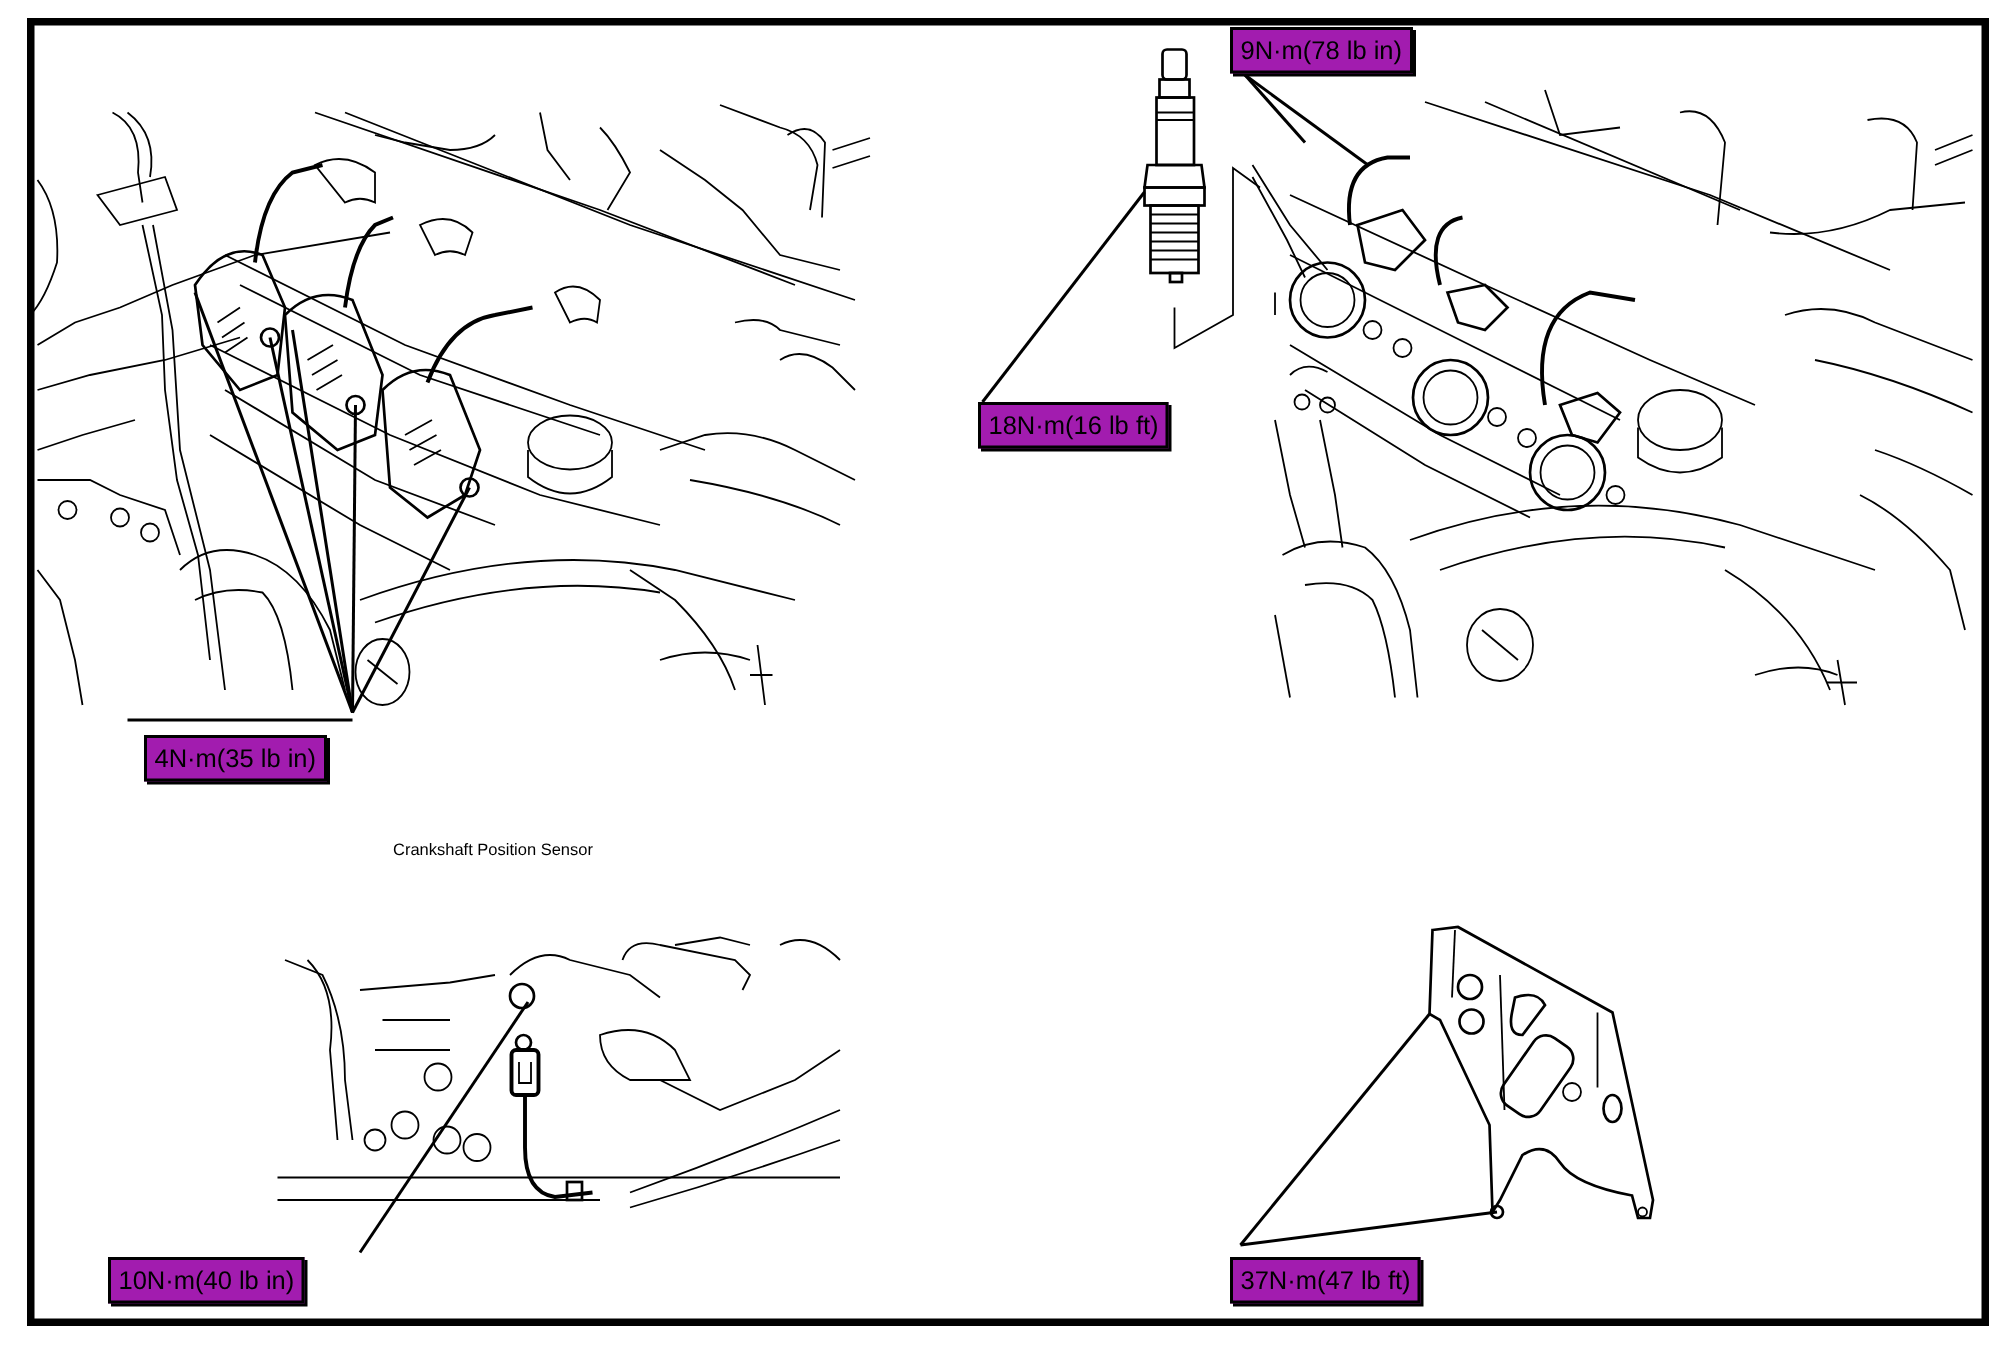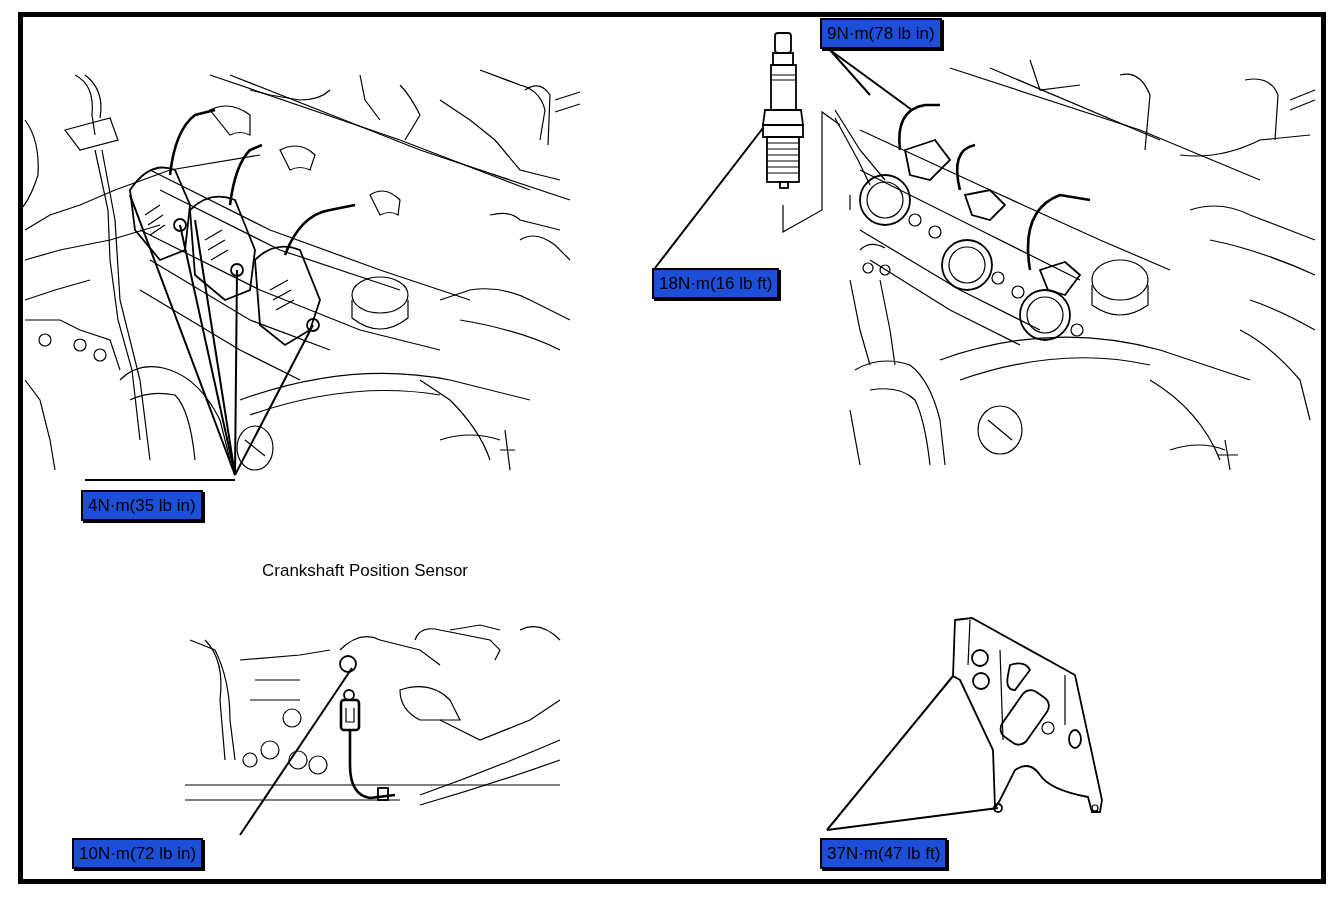--- a/index.html
+++ b/index.html
@@ -1,24 +1,24 @@
 <!DOCTYPE html>
 <html><head>
 <meta charset="utf-8">
 <style>
   html, body { margin: 0; padding: 0; background: #ffffff; }
   body { width: 1344px; height: 906px; position: relative; overflow: hidden;
          font-family: "Liberation Sans", sans-serif; color: #000; }
   .frame { position: absolute; left: 18px; top: 12px; width: 1298px; height: 862px;
            border: 5px solid #000; box-sizing: content-box; }
   .drawing { position: absolute; left: 0; top: 0; width: 1344px; height: 906px; }
-  .label { position: absolute; background: #1d4ed8; border: 2px solid #000;
+  .label { position: absolute; background: #a21caf; border: 2px solid #000;
            font-size: 17px; line-height: 20px; padding: 4px 5px 3px 5px; white-space: nowrap;
            box-shadow: 2px 2px 0 #000; }
-  .caption { position: absolute; font-size: 17px; white-space: nowrap; }
+  .caption { position: absolute; font-size: 11px; white-space: nowrap; }
   svg .thin { stroke: #000; stroke-width: 1.2; fill: none; }
   svg .med  { stroke: #000; stroke-width: 1.8; fill: none; }
   svg .bold { stroke: #000; stroke-width: 2.6; fill: none; }
   svg .lead { stroke: #000; stroke-width: 2; fill: none; }
 </style>
 </head>
 <body>
 
 <div class="frame"></div>
 
@@ -211,19 +211,19 @@
     <rect class="med" x="1010" y="690" width="30" height="55" rx="10" transform="rotate(35 1025 717)"></rect>
     <circle class="thin" cx="1048" cy="728" r="6"></circle>
     <ellipse class="med" cx="1075" cy="739" rx="6" ry="9"></ellipse>
     <circle class="med" cx="998" cy="808" r="4"></circle>
     <circle class="thin" cx="1095" cy="808" r="3"></circle>
     <path class="lead" d="M953 676 L827 830"></path>
     <path class="lead" d="M998 808 L827 830"></path>
   </g>
 </svg>
 
-<div class="label" style="left:81px; top:490px;">4N·m(35 lb in)</div>
+<div class="label" style="left:96px; top:490px;">4N·m(35 lb in)</div>
 <div class="label" style="left:652px; top:268px;">18N·m(16 lb ft)</div>
 <div class="label" style="left:820px; top:18px;">9N·m(78 lb in)</div>
-<div class="label" style="left:72px; top:838px;">10N·m(72 lb in)</div>
+<div class="label" style="left:72px; top:838px;">10N·m(40 lb in)</div>
 <div class="label" style="left:820px; top:838px;">37N·m(47 lb ft)</div>
 
 <div class="caption" style="left:262px; top:561px;">Crankshaft Position Sensor</div>
 
 </body></html>

